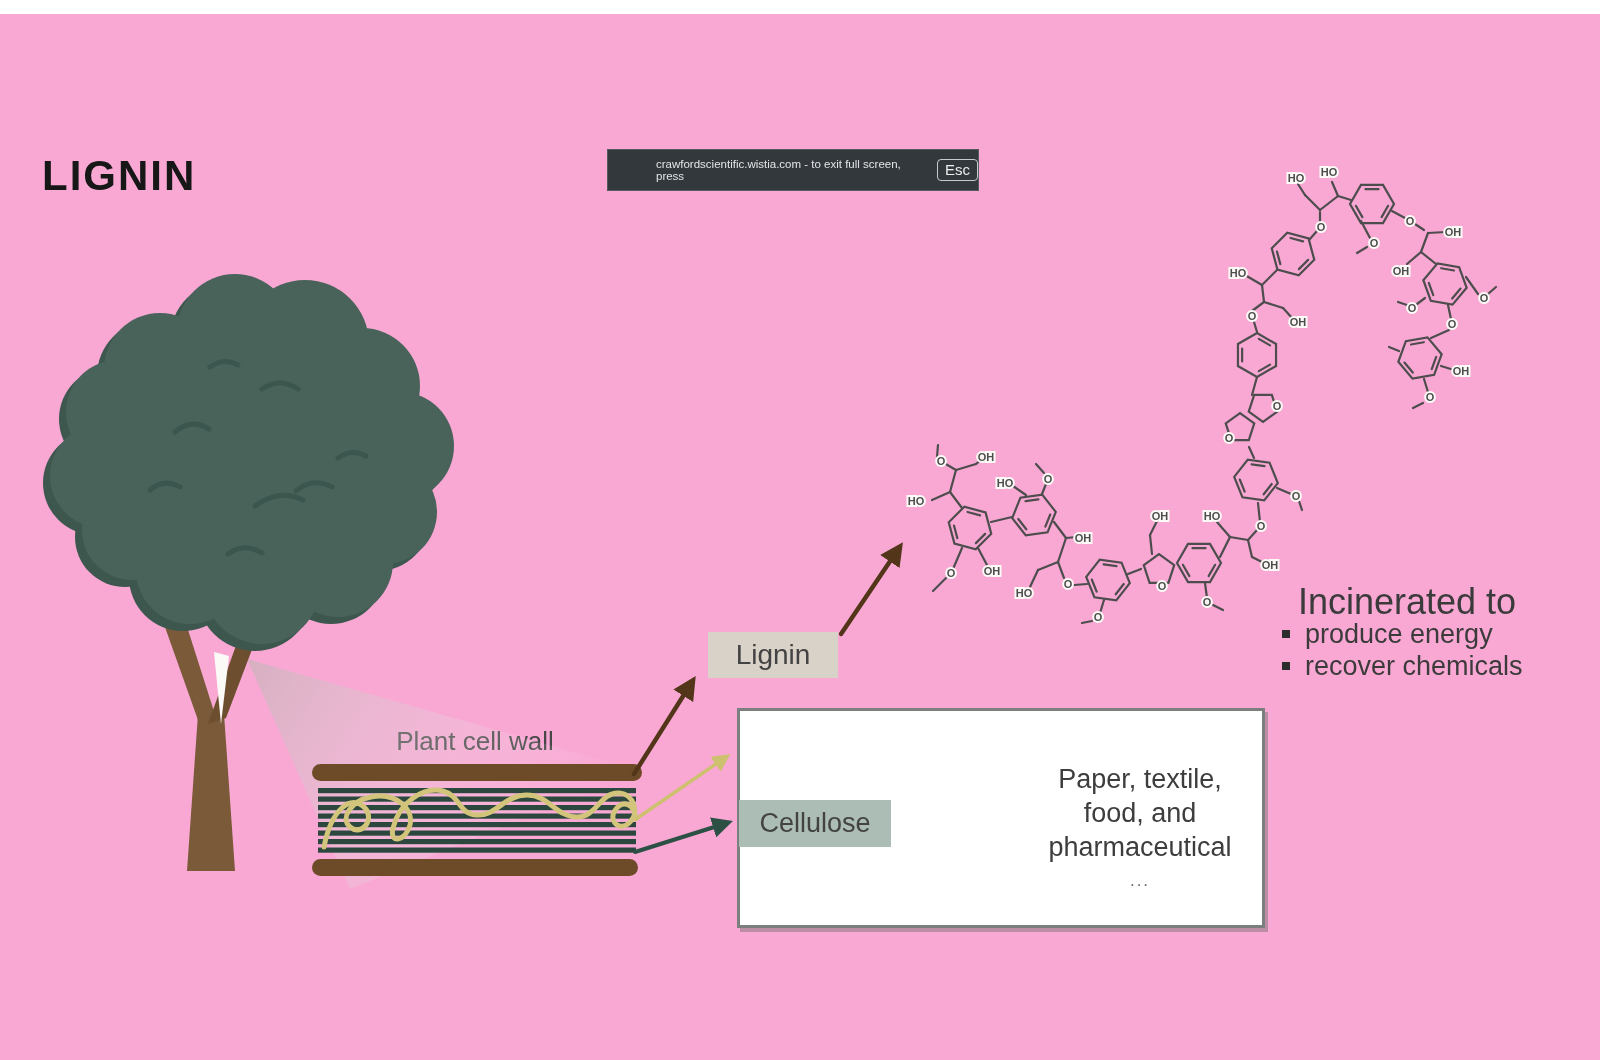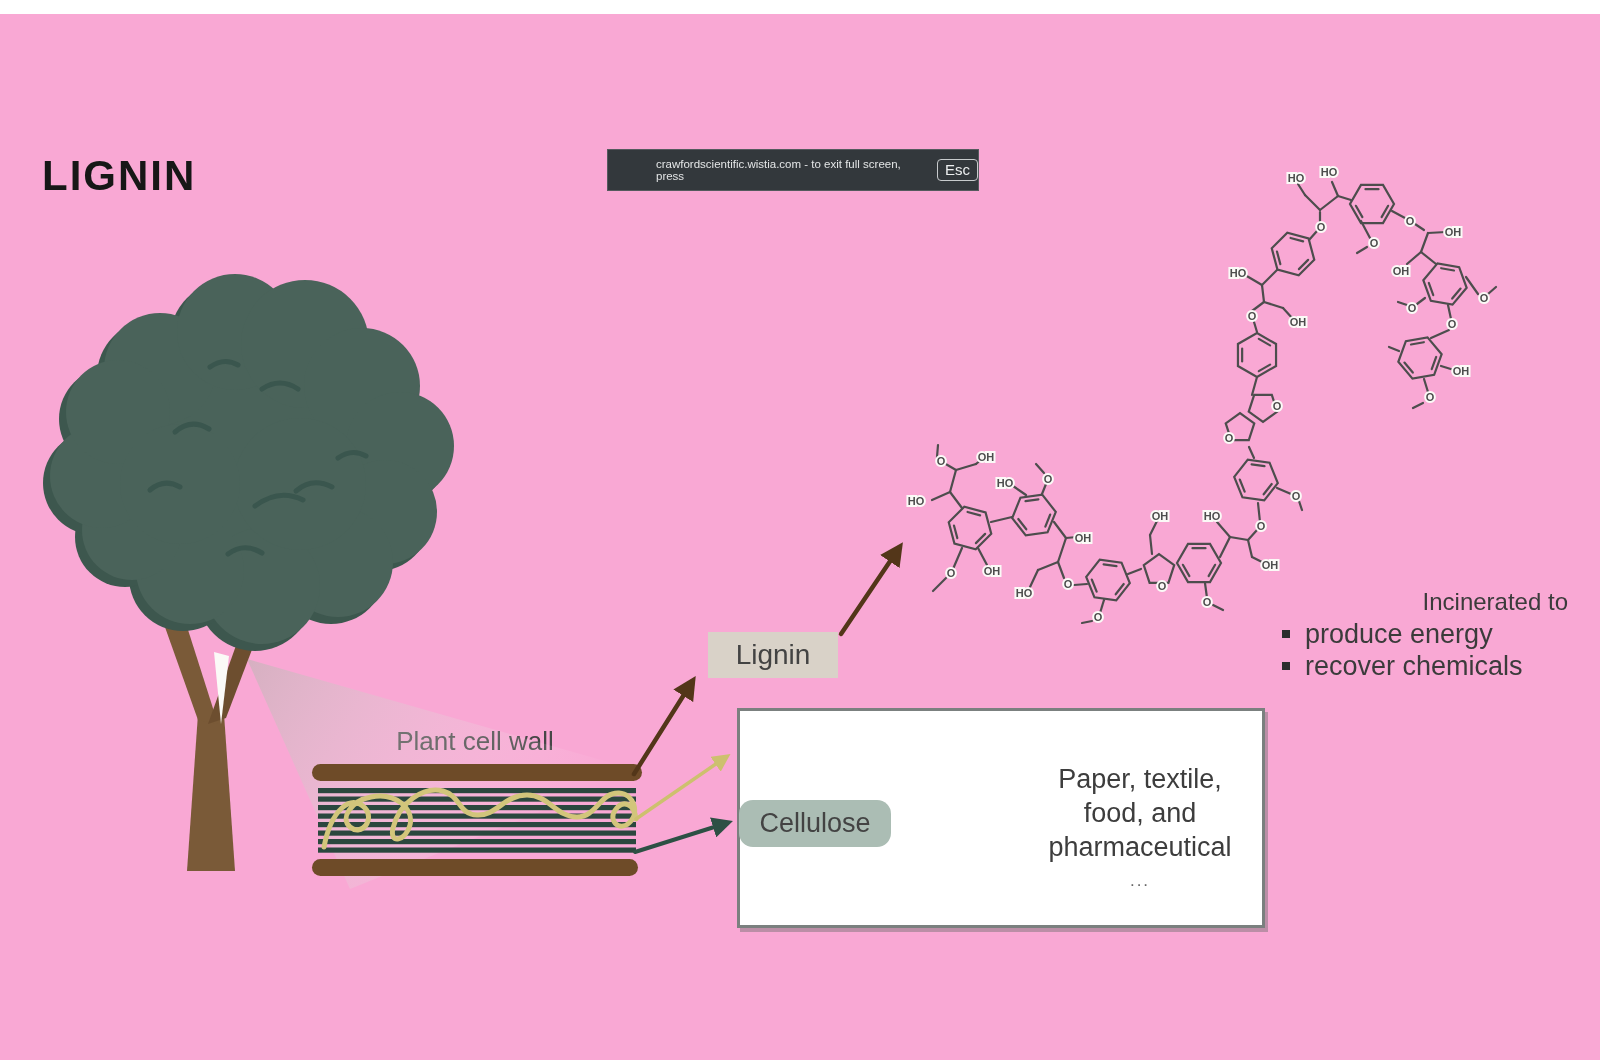--- a/index.html
+++ b/index.html
@@ -43,21 +43,21 @@
     position:absolute;left:1000px;top:748px;width:280px;z-index:2;
     text-align:center;font-size:27px;line-height:34px;font-weight:500;color:#3d3d3d;
   }
   .industries .dots{
     margin-top:10px;font-size:17px;letter-spacing:2px;color:#666;line-height:14px;
   }
   .incinerated{
     position:absolute;left:1262px;top:572px;width:306px;z-index:2;
     color:#3b3b3b;font-weight:500;
   }
-  .incinerated .heading{font-size:24px;text-align:right;padding-left:36px;line-height:32px;}
+  .incinerated .heading{font-size:36px;text-align:left;padding-left:36px;line-height:32px;}
   .incinerated .row{display:flex;align-items:center;gap:15px;padding-left:20px;font-size:27px;line-height:32px;}
   .incinerated .sq{width:8px;height:8px;background:#2c2c2c;flex:0 0 auto;}
 </style>
 </head>
 <body>
 
 <div class="stage" style="background: #f9a8d4; margin-top: 14px;">
 
   <div class="page-title">LIGNIN</div>
 
@@ -65,21 +65,21 @@
     <span>crawfordscientific.wistia.com - to exit full screen, press</span>
     <span class="esc-key">Esc</span>
   </div>
 
   <div class="pcw-label">Plant cell wall</div>
 
   <div class="tag tag-lignin" style="background: rgb(217, 210, 200);">Lignin</div>
 
   <div class="big-box" style="border-color: rgb(123, 128, 127);"></div>
 
-  <div class="tag tag-cell" style="background: rgb(171, 189, 180); border-radius: 14px;">Cellulose</div>
+  <div class="tag tag-cell" style="background: rgb(171, 189, 180);">Cellulose</div>
 
   <div class="industries">
     <div>Paper, textile,</div>
     <div>food, and</div>
     <div>pharmaceutical</div>
     <div class="dots">...</div>
   </div>
 
   <div class="incinerated">
     <div class="heading">Incinerated to</div>

